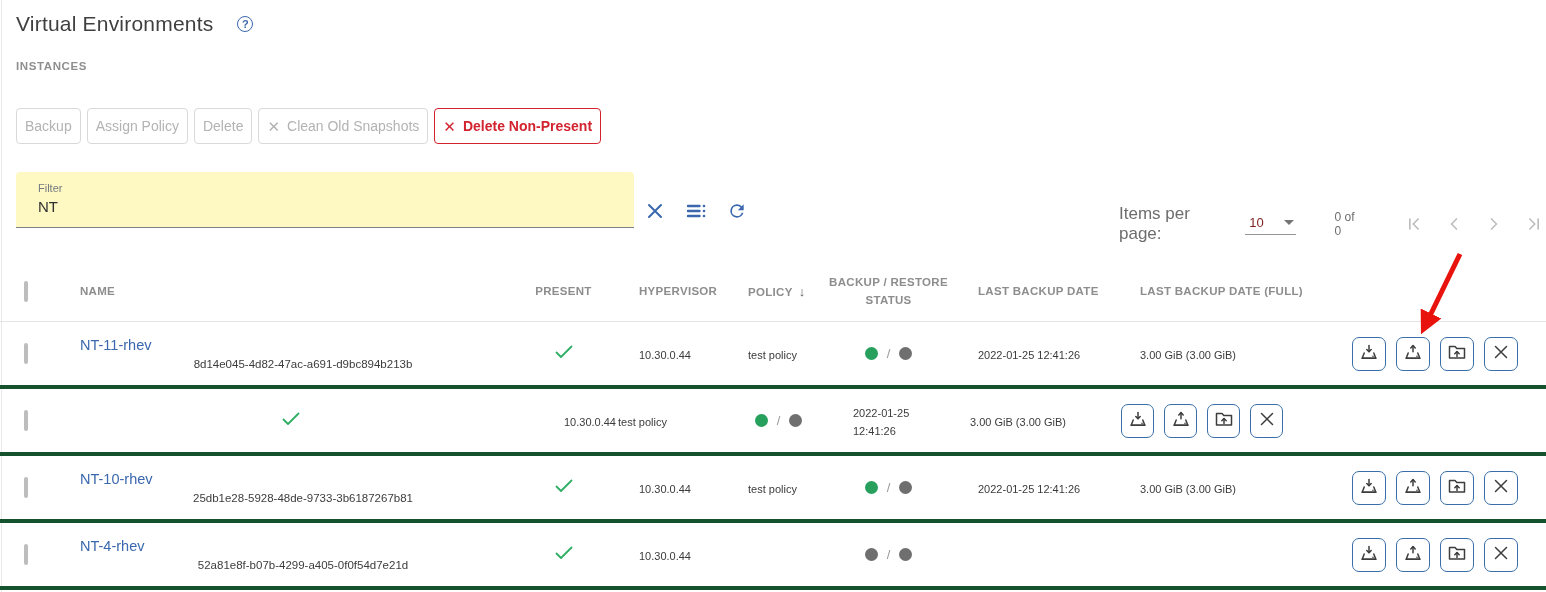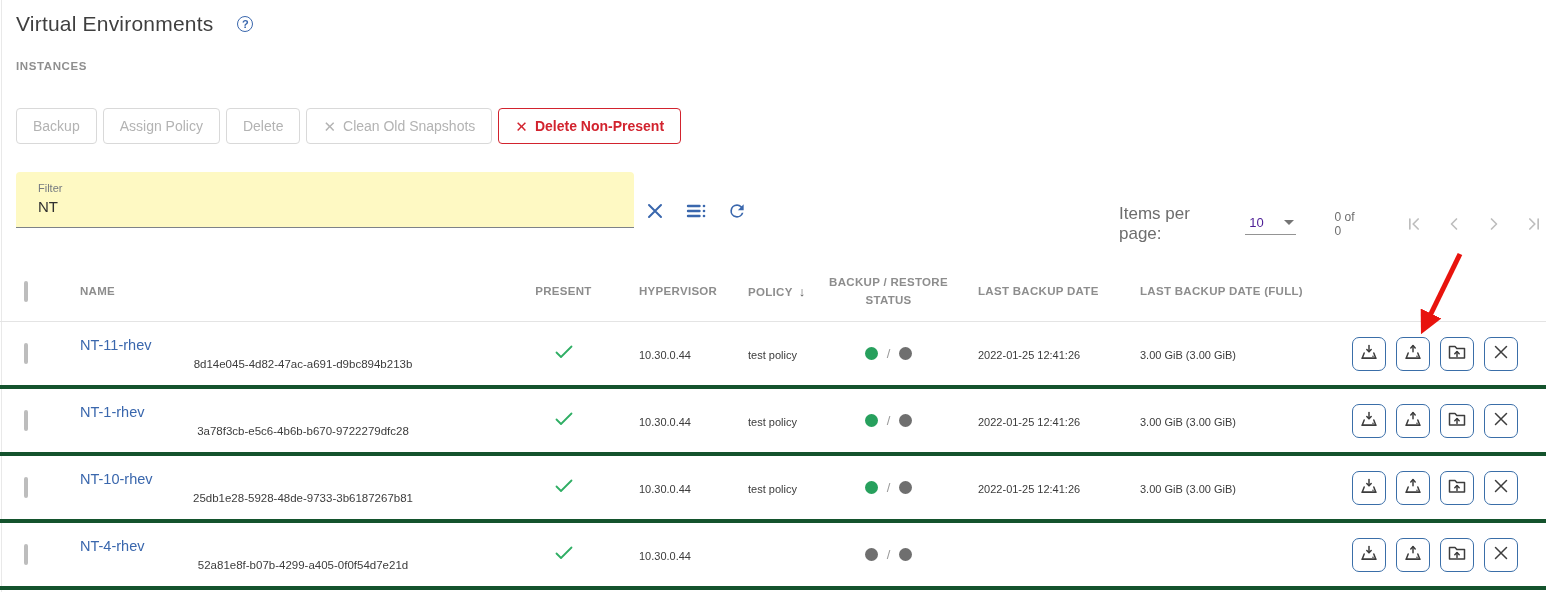--- a/index.html
+++ b/index.html
@@ -10,42 +10,42 @@
   
   .title-row { position:absolute; left:16px; top:12px; display:flex; align-items:center; gap:24px; }
   .page-title { font-size:21px; font-weight:400; color:#3f3f3f; letter-spacing:.2px; }
   .help-icon { width:16px; height:16px; border:1.5px solid #3a67ad; border-radius:50%; color:#3a67ad;
                font-size:11px; font-weight:700; display:flex; align-items:center; justify-content:center; cursor:pointer; }
   .section-label { position:absolute; left:16px; top:60px; font-size:11.5px; font-weight:700;
                    color:#8f8f8f; letter-spacing:.6px; }
 
   
   .toolbar { position:absolute; left:16px; top:108px; display:flex; gap:6px; }
-  .btn { height:36px; padding:0 16px; background:#fff; border:1px solid #d9d9d9; border-radius:4px;
+  .btn { height:36px; padding:0 8px; background:#fff; border:1px solid #d9d9d9; border-radius:4px;
          font-size:14px; font-weight:500; color:#b3b3b3; display:flex; align-items:center; gap:7px;
          font-family:"Liberation Sans", sans-serif; cursor:default; }
   .btn .x-glyph { font-size:15px; font-weight:400; line-height:1; }
   .btn-danger { border:1px solid #d2232e; color:#d2232e; cursor:pointer; }
   .btn-danger .x-glyph { color:#d2232e; }
 
   
   .filter-wrap { position:absolute; left:16px; top:172px; width:618px; height:56px;
                  background:#fef9c3; border-radius:4px 4px 0 0; border-bottom:1px solid #7d8288; }
   .filter-label { position:absolute; left:22px; top:10px; font-size:11px; color:#757a80; }
   .filter-input { position:absolute; left:22px; top:26px; width:560px; border:none; outline:none;
                   background:transparent; font-size:15px; color:#303030; font-family:"Liberation Sans", sans-serif; }
   .filter-icons { position:absolute; left:643px; top:199px; display:flex; gap:17px; align-items:center; }
   .ficon { width:24px; height:24px; cursor:pointer; display:flex; align-items:center; justify-content:center; }
 
   
   .paginator { position:absolute; left:1119px; top:204px; display:flex; align-items:center; }
   .ipp-label { font-size:17px; color:#6d6d6d; }
   .ipp-select { margin-left:10px; width:52px; border-bottom:1px solid #949494; display:flex;
                 align-items:center; justify-content:space-between; padding:2px 2px 4px 4px; cursor:pointer; }
-  .ipp-value { font-size:13px; color:#4c1d95; }
+  .ipp-value { font-size:13px; color:#7f1d1d; }
   .caret-down { width:0; height:0; border-left:5px solid transparent; border-right:5px solid transparent;
                 border-top:5px solid #757575; }
   .range-label { font-size:12px; color:#6d6d6d; margin-left:38px; }
   .pg-nav { display:flex; gap:16px; margin-left:38px; }
   .pg-btn { width:24px; height:24px; display:flex; align-items:center; justify-content:center; cursor:default; }
 
   
   .table { position:absolute; left:0; top:262px; right:0; }
   .grid-row { display:grid; grid-template-columns:56px 470px 75px 130px 95px 125px 170px 190px 235px;
               align-items:center; }
@@ -245,24 +245,20 @@
           <svg width="18" height="18" viewBox="0 0 18 18">
                 <path d="M3.5 3.5 L14.5 14.5 M14.5 3.5 L3.5 14.5" stroke="#3d3d3d" stroke-width="1.5" stroke-linecap="round"></path>
               </svg>
         </span>
       </button>
     </div>
   </div>
 
   <div class="grid-row trow">
     <div class="c-check"><span class="checkbox"></span></div>
-    <div class="c-name">
-      <div class="link name-link">NT-1-rhev</div>
-      <div class="uuid">3a78f3cb-e5c6-4b6b-b670-9722279dfc28</div>
-    </div>
     <div class="c-present">
       <span>
         <svg width="18" height="14" viewBox="0 0 18 14">
               <path d="M1.5 7.5 L6 12 L16.5 1.5" stroke="#2fae64" stroke-width="1.8" fill="none" stroke-linecap="round" stroke-linejoin="round"></path>
             </svg>
       </span>
     </div>
     <div class="c-hyp"><span class="link cell-text">10.30.0.44</span></div>
     <div class="c-policy"><span class="link cell-text">test policy</span></div>
     <div class="c-status">

